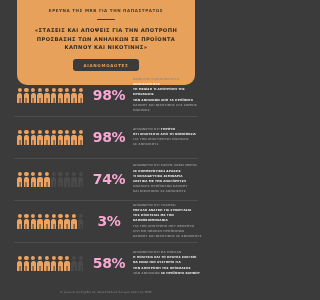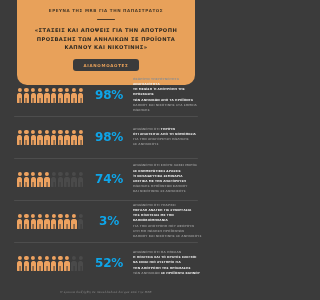--- a/index.html
+++ b/index.html
@@ -134,23 +134,23 @@
     height: 4.6px;
     background: #3b3b3b;
   }
   .person.on { color: #eda260; }
   .person.off { color: #4a4a4a; }
 
   .pct {
     flex: 0 0 auto;
     width: 40px;
     text-align: center;
-    font-size: 12px;
+    font-size: 14px;
     font-weight: 700;
-    color: #0ea5e9;
+    color: #f9a8d4;
     letter-spacing: -0.3px;
     margin-left: 2px;
   }
 
   .desc {
     flex: 1 1 auto;
     font-size: 2.9px;
     line-height: 1.78;
     color: #b9b9b9;
     letter-spacing: 0.12px;
@@ -481,21 +481,21 @@
           <span class="head"></span>
           <span class="body"></span>
           <span class="legsplit"></span>
         </div>
         <div class="person off">
           <span class="head"></span>
           <span class="body"></span>
           <span class="legsplit"></span>
         </div>
       </div>
-      <div class="pct">52%</div>
+      <div class="pct">58%</div>
       <div class="desc">
         <div><span class="dim">ΔΗΛΩΝΟΥΝ ΟΤΙ ΘΑ ΗΘΕΛΑΝ</span></div>
         <div><span class="hl">Η ΠΟΛΙΤΕΙΑ ΚΑΙ ΤΟ ΚΡΑΤΟΣ ΕΛΕΓΧΟΙ</span></div>
         <div><span class="hl">ΝΑ ΕΙΝΑΙ ΠΙΟ ΑΥΣΤΗΡΟΙ ΓΙΑ</span></div>
         <div><span class="hl">ΤΗΝ ΑΠΟΤΡΟΠΗ ΤΗΣ ΠΡΟΣΒΑΣΗΣ</span></div>
         <div><span class="dim">ΤΩΝ ΑΝΗΛΙΚΩΝ </span><span class="hl">ΣΕ ΠΡΟΪΟΝΤΑ ΚΑΠΝΟΥ</span></div>
       </div>
     </div>
   </div>
 

